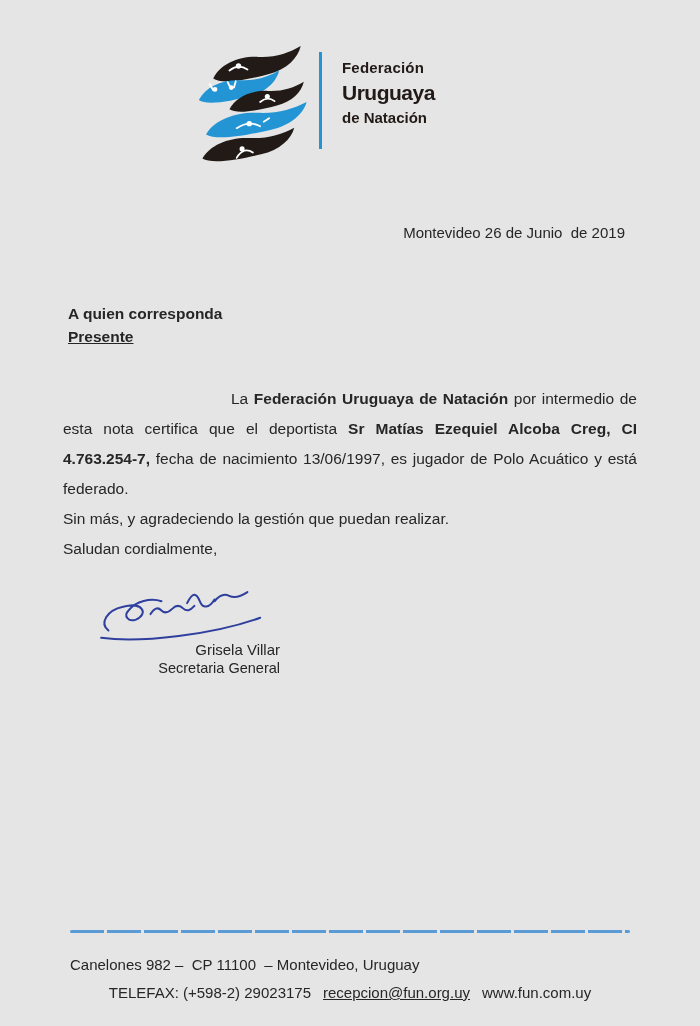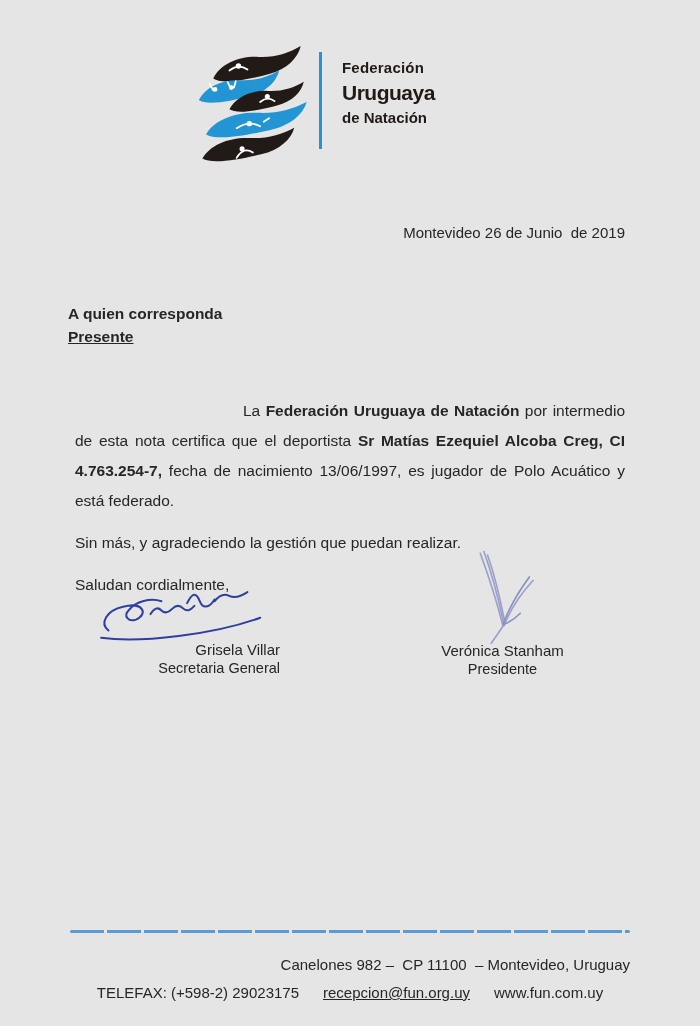--- a/index.html
+++ b/index.html
@@ -27,43 +27,43 @@
     position: absolute; top: 224px; left: 53px; right: 75px;
     text-align: right; font-size: 15px; white-space: pre-wrap;
   }
 
   
   .recipient { position: absolute; top: 302px; left: 68px; font-size: 15.5px; font-weight: bold; line-height: 23px; }
   .presente { text-decoration: underline; }
 
   
   .letter-body { position: absolute; top: 384px; left: 63px; width: 574px; font-size: 15.5px; line-height: 30px; }
-  .letter-body p { margin: 12px; }
+  .letter-body p { margin: 0; }
   .body-par { text-align: justify; text-indent: 168px; }
   .bold { font-weight: bold; }
   .closing { margin-top: 14px; }
 
   
   .sig-left  { position: absolute; top: 583px; left: 85px;  width: 195px; text-align: right; }
   .sig-right { position: absolute; top: 546px; left: 415px; width: 175px; text-align: center; }
   .sig-left svg  { display: block; margin: 0 auto -6px auto; }
   .sig-right svg { display: block; margin: 0 auto -4px auto; }
   .sig-name  { font-size: 15px;   line-height: 18px; }
   .sig-title { font-size: 14.5px; line-height: 18px; }
 
   
-  .footer { position: absolute; top: 930px; left: 70px; width: 560px; text-align: right; font-size: 15px; }
+  .footer { position: absolute; top: 930px; left: 70px; width: 560px; text-align: left; font-size: 15px; }
   .footer-line {
     height: 3px; border-radius: 2px;
     background: repeating-linear-gradient(90deg,
       var(--footer-line-blue, #5b9bd5) 0 34px,
       rgba(255,255,255,0) 34px 37px);
   }
   .footer-address { margin-top: 23px; white-space: pre-wrap; }
-  .footer-contact { margin-top: 11px; display: flex; justify-content: center; align-items: baseline; gap: 24px; }
+  .footer-contact { margin-top: 11px; display: flex; justify-content: center; align-items: baseline; gap: 12px; }
   .footer-email { text-decoration: underline; color: inherit; }
 </style>
 </head>
 <body>
 
 <div class="page">
 
   <div class="logo-block">
     <svg class="logo-svg" viewBox="0 0 122 140" xmlns="http://www.w3.org/2000/svg">
       <defs>
@@ -118,35 +118,20 @@
         <path d="M60,34 q6,-10 12,-4 q5,5 12,-2 q6,-6 12,0 q5,5 12,-3"></path>
         <path d="M100,22 c6,-12 10,-12 14,-2 c3,8 10,8 16,-2"></path>
         <path d="M130,20 q8,-10 16,-6 q8,4 20,-4"></path>
         <path d="M6,60 C50,66 130,56 180,38"></path>
       </g>
     </svg>
     <div class="sig-name">Grisela Villar</div>
     <div class="sig-title">Secretaria General</div>
   </div>
 
-  <div class="sig-right">
-    <svg width="100" height="100" viewBox="0 0 110 110" xmlns="http://www.w3.org/2000/svg">
-      <g stroke="#9aa0c9" stroke-width="1.8" fill="none" stroke-linecap="round">
-        <path d="M30,8 C38,30 48,60 55,88"></path>
-        <path d="M34,6 C42,28 50,58 56,86"></path>
-        <path d="M38,10 C45,30 52,58 57,84"></path>
-        <path d="M88,38 C75,52 63,70 56,88"></path>
-        <path d="M84,34 C72,50 62,68 55,86" stroke="#8890c0"></path>
-        <path d="M55,88 C50,96 46,101 42,107"></path>
-        <path d="M56,86 q9,-3 18,-12" stroke="#8890c0"></path>
-      </g>
-    </svg>
-    <div class="sig-name">Verónica Stanham</div>
-    <div class="sig-title">Presidente</div>
-  </div>
 
   <div class="footer">
     <div class="footer-line"></div>
     <div class="footer-address">Canelones 982 –  CP 11100  – Montevideo, Uruguay</div>
     <div class="footer-contact">
       <span>TELEFAX: (+598-2) 29023175</span>
       <span class="footer-email">recepcion@fun.org.uy</span>
       <span>www.fun.com.uy</span>
     </div>
   </div>

